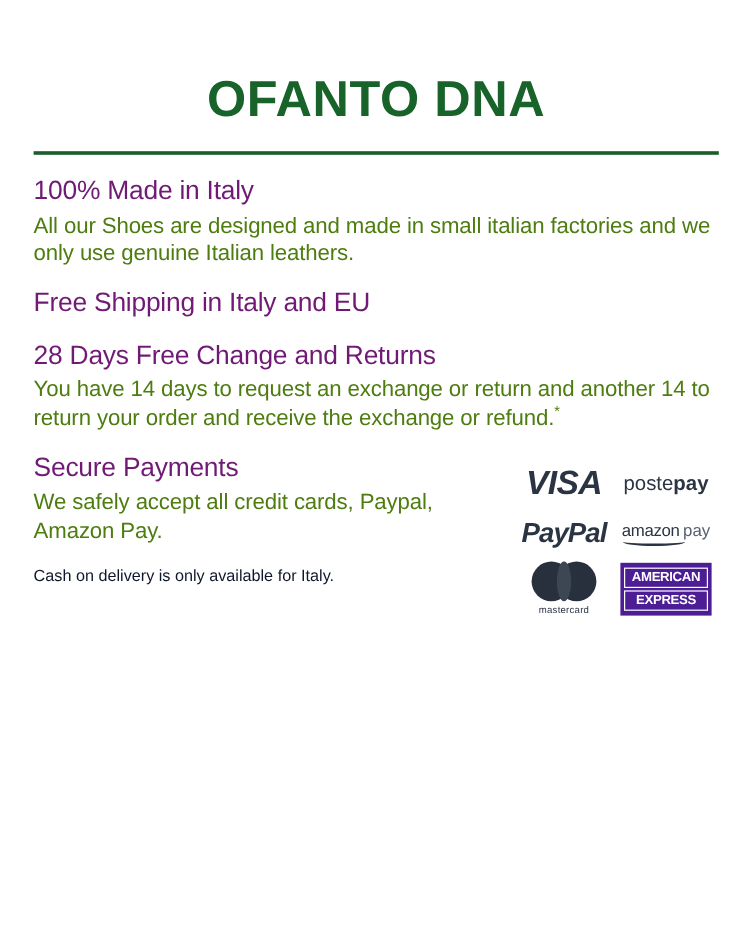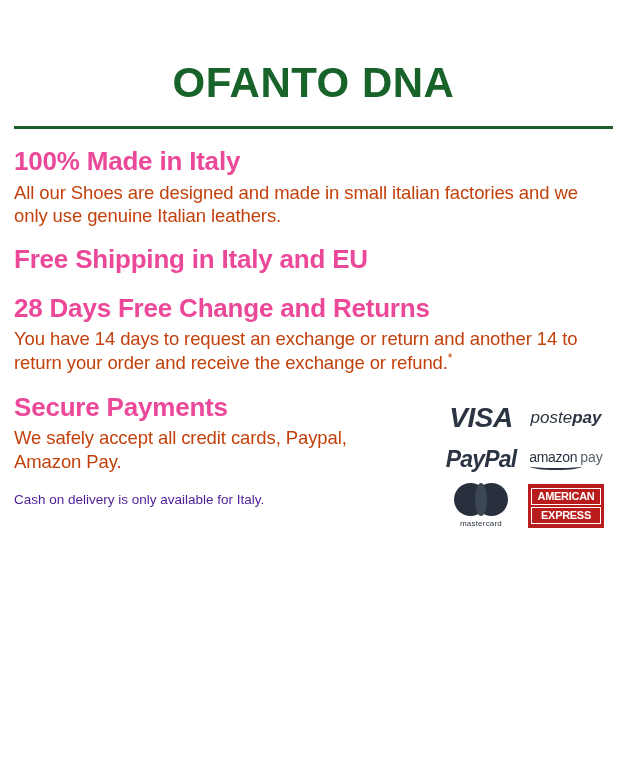--- a/index.html
+++ b/index.html
@@ -13,21 +13,21 @@
   body {
     font-family: "Liberation Sans", sans-serif;
     color: #3b3b3b;
     position: relative;
     overflow: hidden;
   }
 
   .page {
     width: 627px;
     height: 783px;
-    padding: 0 14px;
+    padding: 0 28px;
     background: #ffffff;
   }
 
   
   .title {
     text-align: center;
     color: #17632a;
     font-size: 42px;
     font-weight: bold;
     letter-spacing: 0.5px;
@@ -39,52 +39,52 @@
     height: 3px;
     background: #1b5e2a;
     margin-top: 22px;
     margin-bottom: 16px;
   }
 
   
   .section { margin-bottom: 16px; }
 
   .section-heading {
-    color: #ec4899;
-    font-size: 26px;
-    font-weight: bold;
+    color: #701a75;
+    font-size: 22px;
+    font-weight: normal;
     line-height: 1.25;
     margin-bottom: 3px;
     letter-spacing: -0.2px;
   }
 
   .section-body {
     font-size: 18.5px;
     line-height: 1.27;
-    color: #c2410c;
+    color: #4d7c0f;
     letter-spacing: -0.1px;
   }
 
   .section-body .sup {
     font-size: 12px;
     vertical-align: super;
   }
 
   
   .payments-row {
     display: flex;
     align-items: flex-start;
     justify-content: space-between;
   }
 
   .payments-text { flex: 0 0 auto; max-width: 400px; }
 
   .note {
     font-size: 13.5px;
-    color: #4c1d95;
+    color: #0f172a;
     margin-top: 18px;
     line-height: 1.3;
   }
 
   
   .logo-grid {
     display: grid;
     grid-template-columns: 84px 86px;
     grid-template-rows: 42px 42px 50px;
     align-items: center;
@@ -95,21 +95,21 @@
 
   .logo { color: #2b3442; display: flex; align-items: center; justify-content: center; }
 
   .logo-visa {
     font-size: 28px;
     font-weight: bold;
     font-style: italic;
     letter-spacing: -0.5px;
   }
 
-  .logo-postepay { font-size: 17px; font-style: italic; white-space: nowrap; justify-content: center; }
+  .logo-postepay { font-size: 17px; white-space: nowrap; justify-content: center; }
   .logo-postepay .pp-light { font-weight: normal; }
   .logo-postepay .pp-bold { font-weight: bold; }
 
   .logo-paypal {
     font-size: 23px;
     font-weight: bold;
     font-style: italic;
     letter-spacing: -0.8px;
   }
 
@@ -154,21 +154,21 @@
     background: #3d4754;
   }
   .mc-label {
     font-size: 8px;
     letter-spacing: 0.2px;
     margin-top: 3px;
     color: #2b3442;
   }
 
   .logo-amex {
-    background: #b91c1c;
+    background: #4c1d95;
     color: #ffffff;
     width: 76px;
     height: 44px;
     flex-direction: column;
     justify-content: center;
     align-items: center;
     padding: 4px 3px;
   }
   .amex-line {
     border: 1.5px solid #ffffff;

